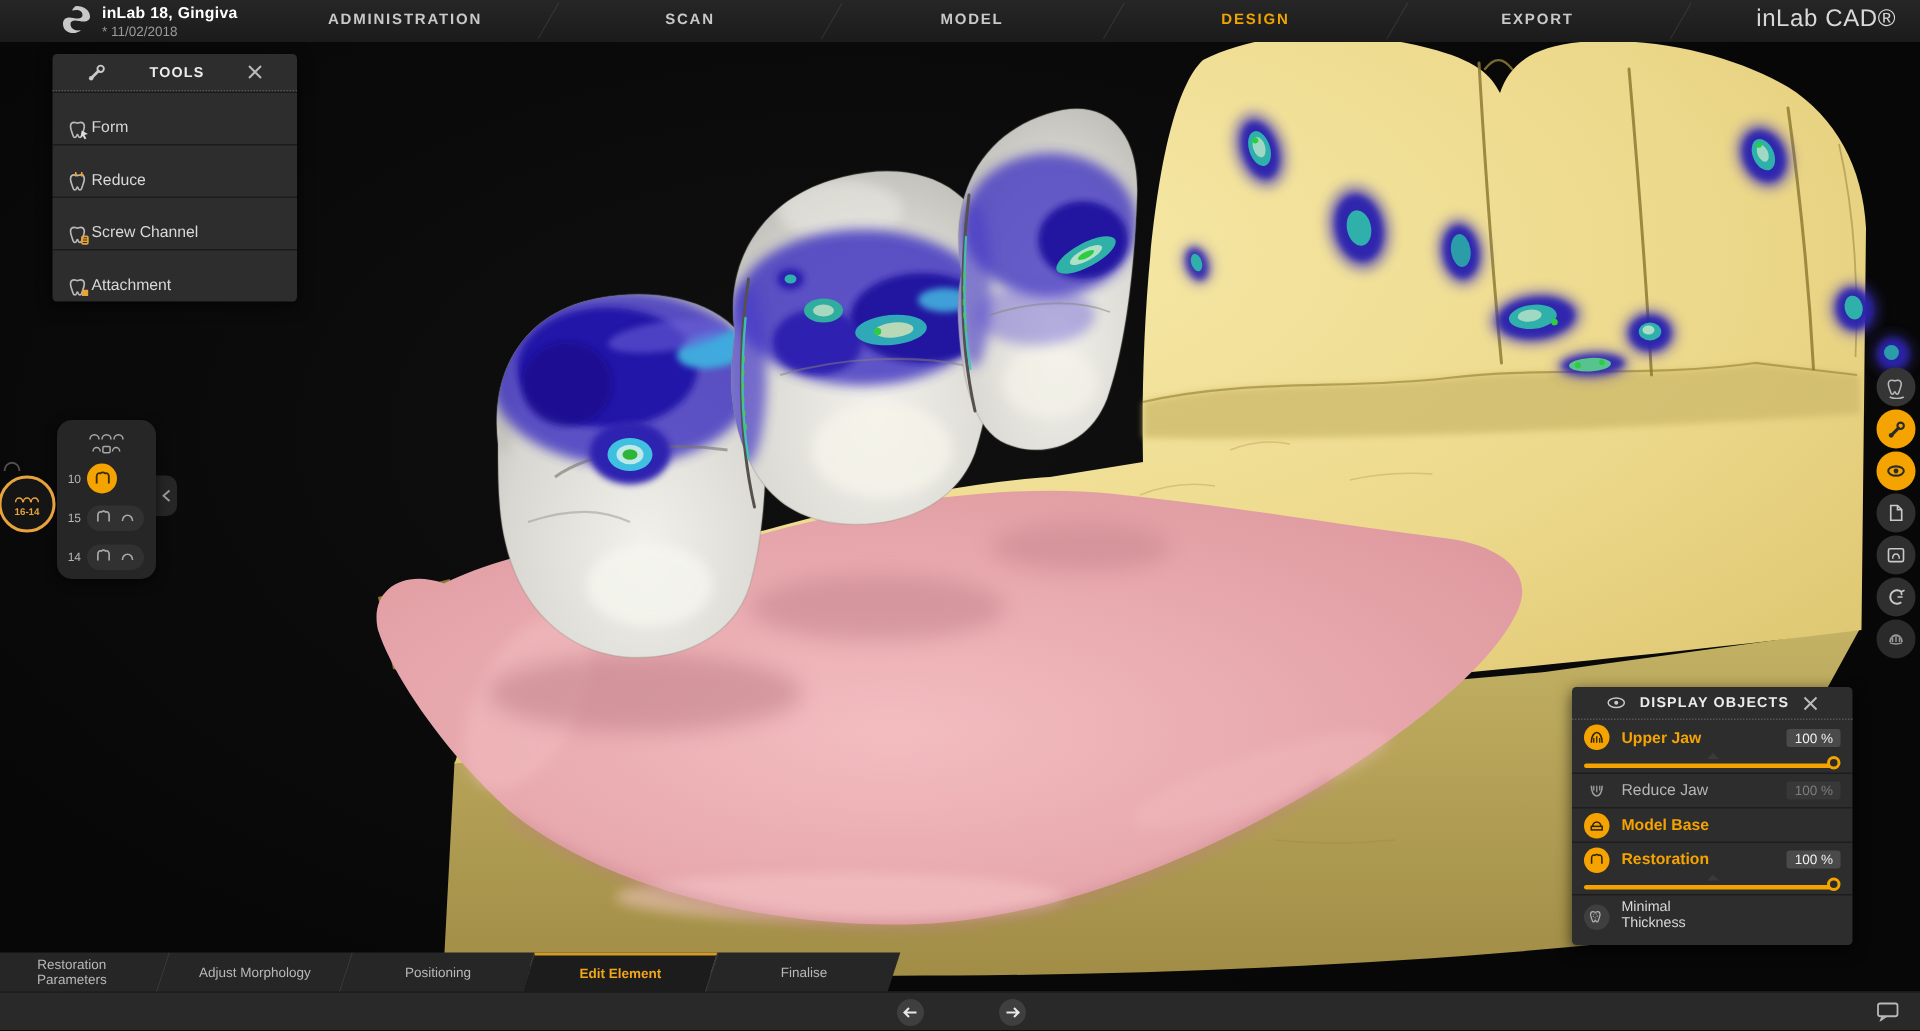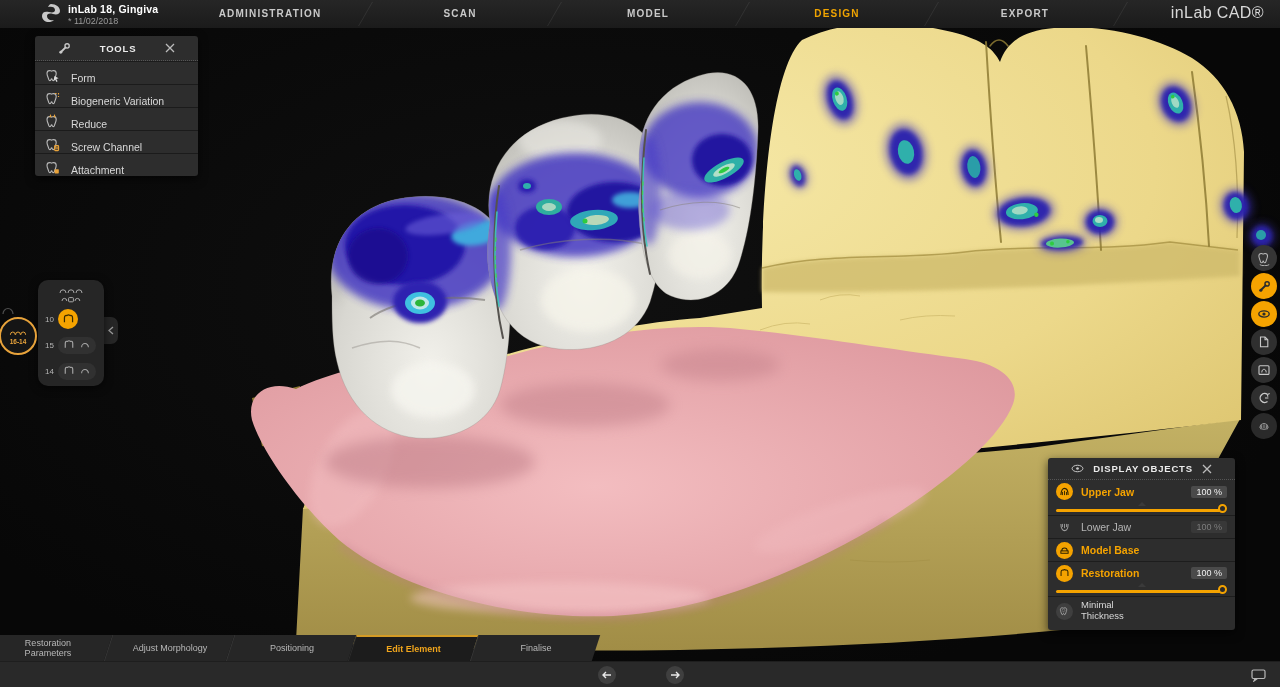--- a/index.html
+++ b/index.html
@@ -29,21 +29,21 @@
   
   .panel { position:absolute; background:#2d2d2d; border-radius:3px;
     box-shadow:0 3px 10px rgba(0,0,0,.65); z-index:20; }
   .phead { display:flex; align-items:center; gap:8px; padding:0 23px; height:25px;
     border-bottom:1px dotted #555;text-align:center; }
   .phead .ptitle { font-size:9.5px; font-weight:bold; letter-spacing:.8px; color:#ececec; flex:1; }
   .xbtn { width:10px; height:10px; cursor:pointer; }
 
   
   .tools { left:35px; top:36px; width:163px; }
-  .trow { display:flex; align-items:flex-end; gap:10px; height:23px; padding:0 10px;
+  .trow { display:flex; align-items:flex-start; height:23px; padding:17px 10px;
     border-top:1px solid rgba(0,0,0,.4); cursor:pointer; }
   .trow:first-of-type { border-top:none; }
   .trow .lbl { font-size:10.5px; color:#d8d8d8; }
   .ticon { width:16px; height:16px; flex:0 0 16px; }
 
   
   .toothsel { position:absolute; left:38px; top:280px; width:66px; height:106px;
     background:#262626; border-radius:10px; z-index:20; box-shadow:0 2px 8px rgba(0,0,0,.6); }
   .toothsel .bridgehead { display:flex; justify-content:center; padding-top:6px; }
   .trowsel { position:absolute; left:0; width:66px; height:22px; display:flex; align-items:center; }
@@ -375,27 +375,20 @@
     <div class="trow">
       <svg class="ticon" viewBox="0 0 16 16">
           <use href="#toothp"></use>
           <path d="M9.5,8 L13.6,10.3 L11.3,11 L12.6,13.3 L11.4,13.9 L10.2,11.6 L8.6,12.8 Z" fill="#ddd"></path>
         </svg>
       <span class="lbl">Form</span>
     </div>
     <div class="trow">
       <svg class="ticon" viewBox="0 0 16 16">
           <use href="#toothp"></use>
-          <path d="M10,2.5 h3.5 v3.5" fill="none" stroke="#E8A33B" stroke-width="1.2" stroke-dasharray="1.6 1.4"></path>
-        </svg>
-      <span class="lbl">Biogeneric Variation</span>
-    </div>
-    <div class="trow">
-      <svg class="ticon" viewBox="0 0 16 16">
-          <use href="#toothp"></use>
           <path d="M5.5,0.6 v2.4 M4.6,1.9 L5.5,3.2 L6.4,1.9 M9.5,0.6 v2.4 M8.6,1.9 L9.5,3.2 L10.4,1.9" fill="none" stroke="#E8A33B" stroke-width="1"></path>
         </svg>
       <span class="lbl">Reduce</span>
     </div>
     <div class="trow">
       <svg class="ticon" viewBox="0 0 16 16">
           <use href="#toothp"></use>
           <rect x="9.6" y="8.6" width="4" height="5" rx="0.8" fill="none" stroke="#E8A33B" stroke-width="1.1"></rect>
           <path d="M9.6,10.2 h4 M9.6,11.8 h4" stroke="#E8A33B" stroke-width="0.9"></path>
         </svg>
@@ -551,21 +544,21 @@
       <div class="track"></div>
       <div class="thumb"></div>
     </div>
     <div class="drow">
       <span class="dico off">
         <svg width="11" height="9" viewBox="0 0 11 10">
             <path d="M1.5,1 C1.5,6.2 3.6,8.5 5.5,8.5 C7.4,8.5 9.5,6.2 9.5,1" fill="none" stroke="#9a9a9a" stroke-width="1.2"></path>
             <path d="M3.3,4.5 V1 M5.5,5.7 V1 M7.7,4.5 V1" stroke="#9a9a9a" stroke-width="1"></path>
           </svg>
       </span>
-      <span class="dlabel off">Lower Jaw</span>
+      <span class="dlabel off">Reduce Jaw</span>
       <span class="vbox dim">100 %</span>
     </div>
     <div class="drow">
       <span class="dico on">
         <svg width="11" height="10" viewBox="0 0 11 11">
             <path d="M2.5,6.5 A3,3.2 0 0 1 8.5,6.5" fill="none" stroke="#2e2300" stroke-width="1.2"></path>
             <rect x="1.5" y="6.5" width="8" height="2.6" fill="none" stroke="#2e2300" stroke-width="1.1"></rect>
           </svg>
       </span>
       <span class="dlabel on">Model Base</span>

